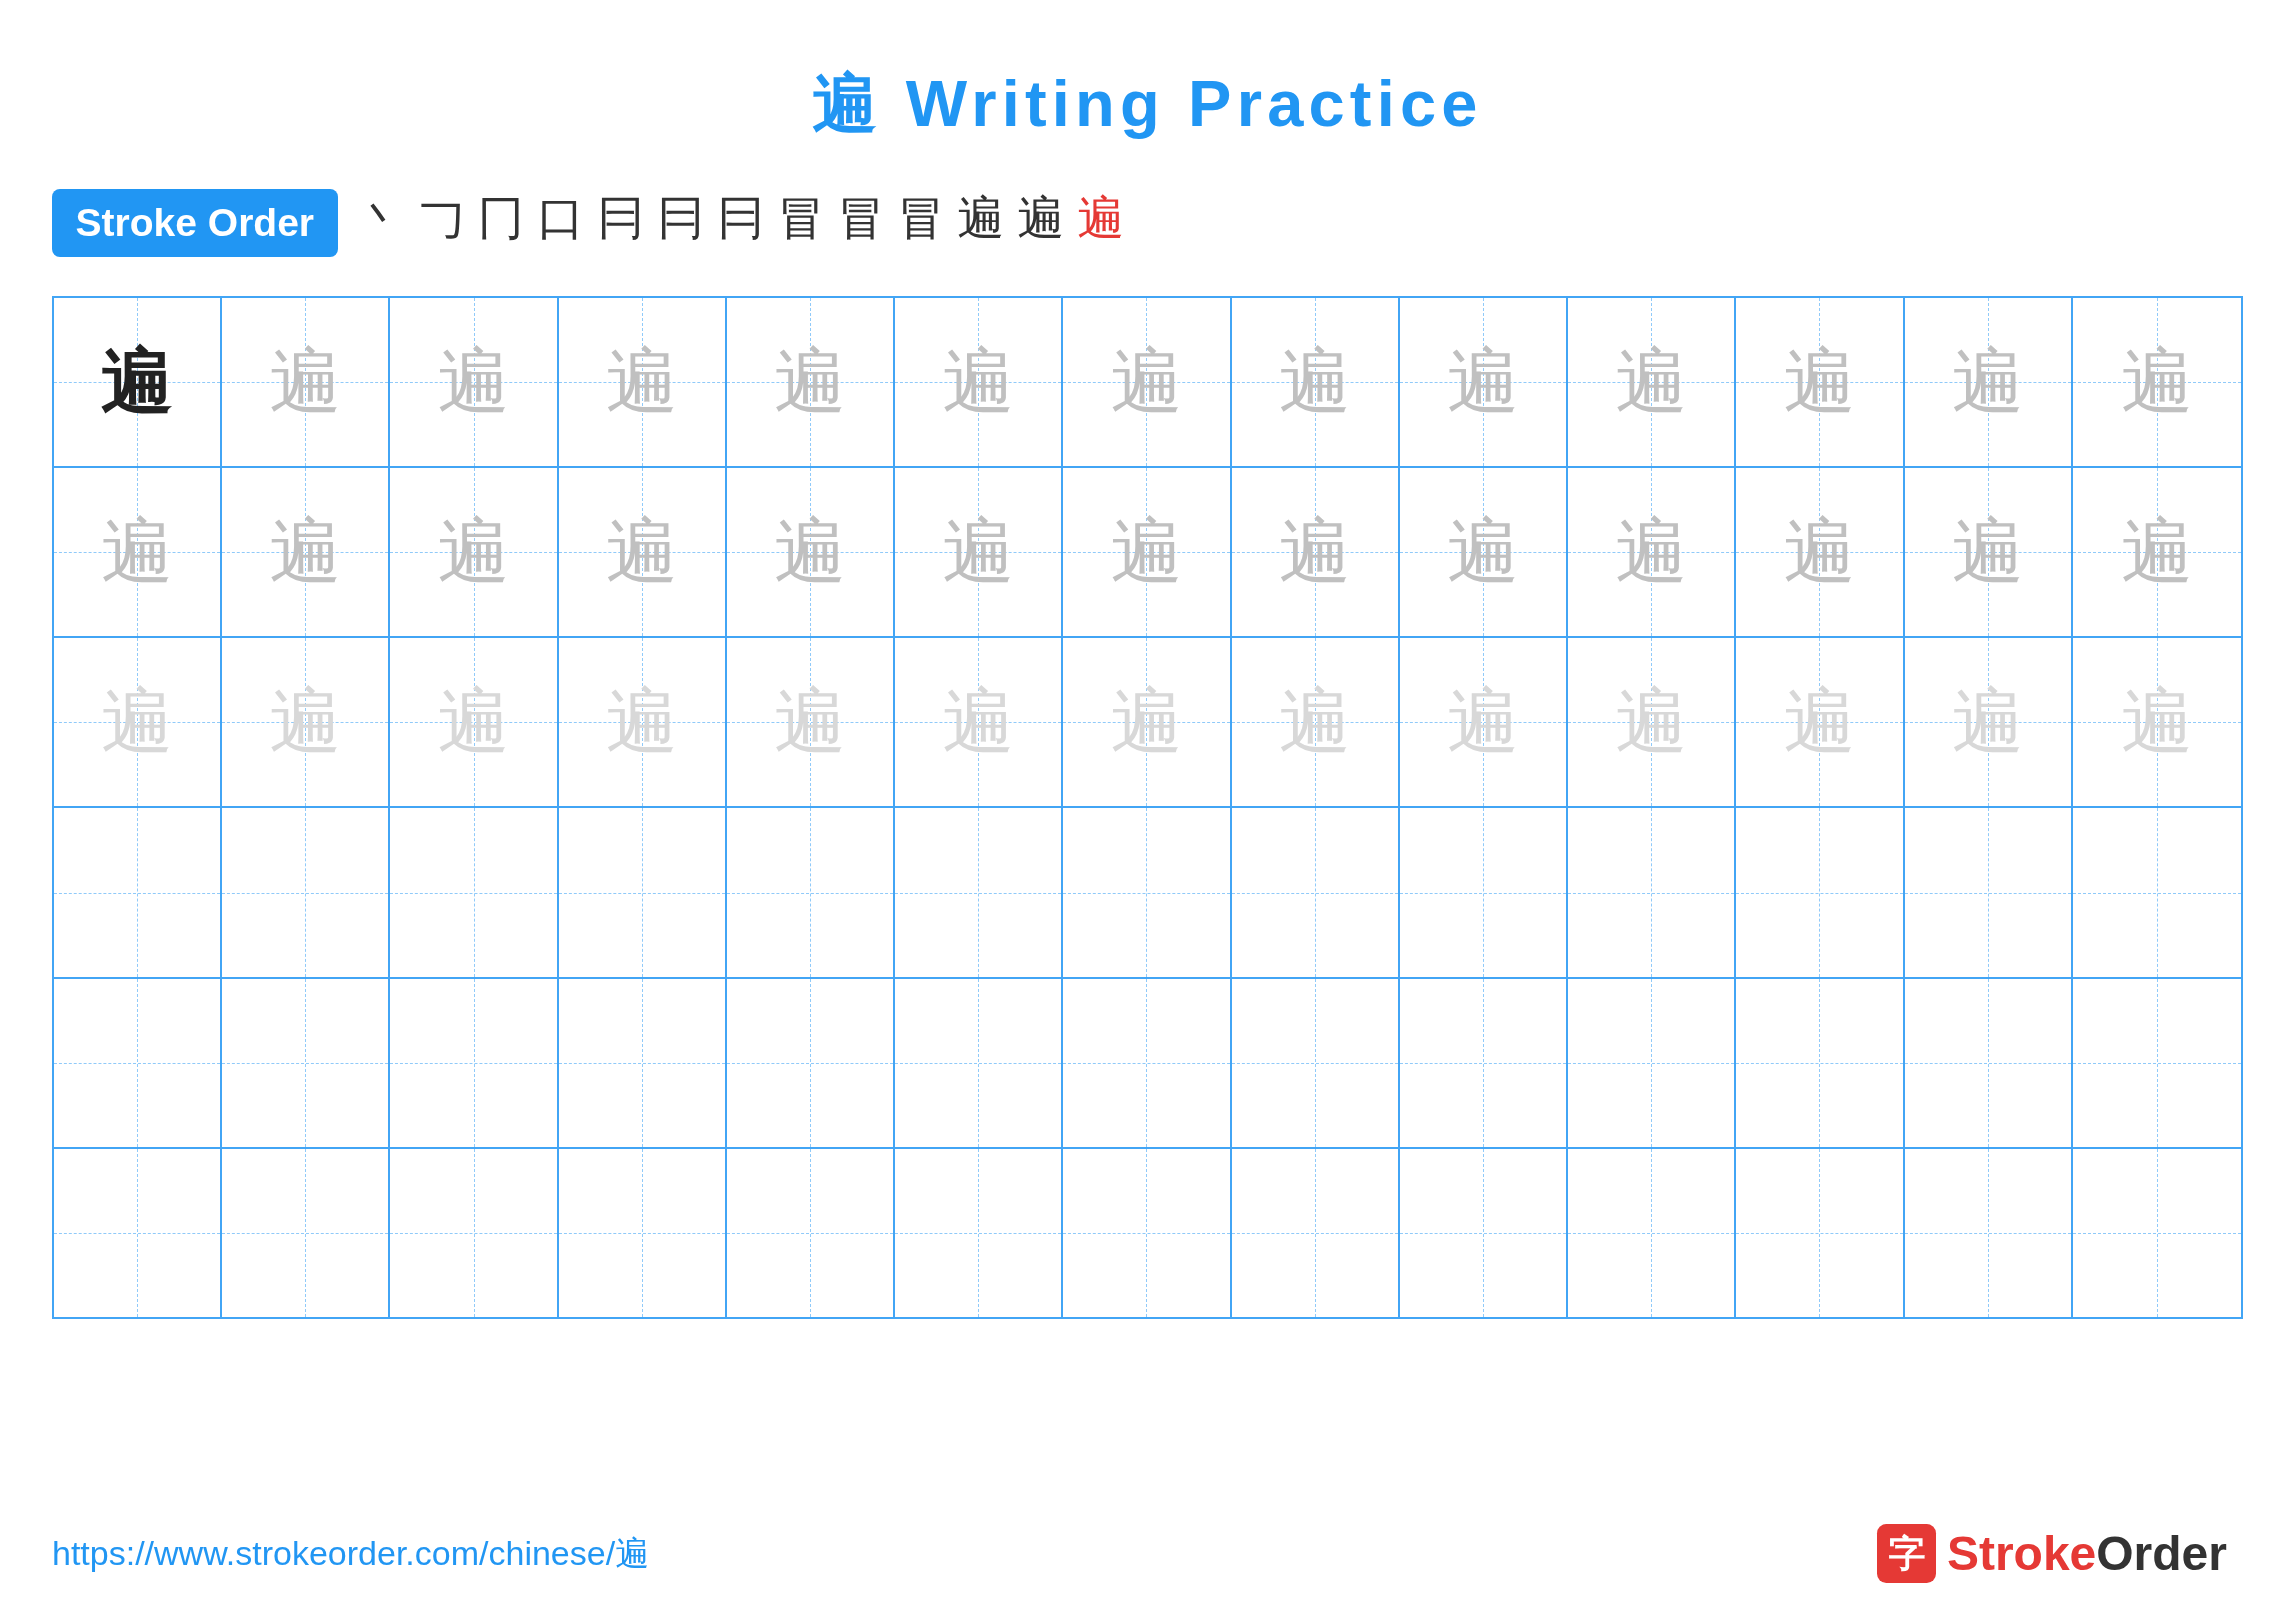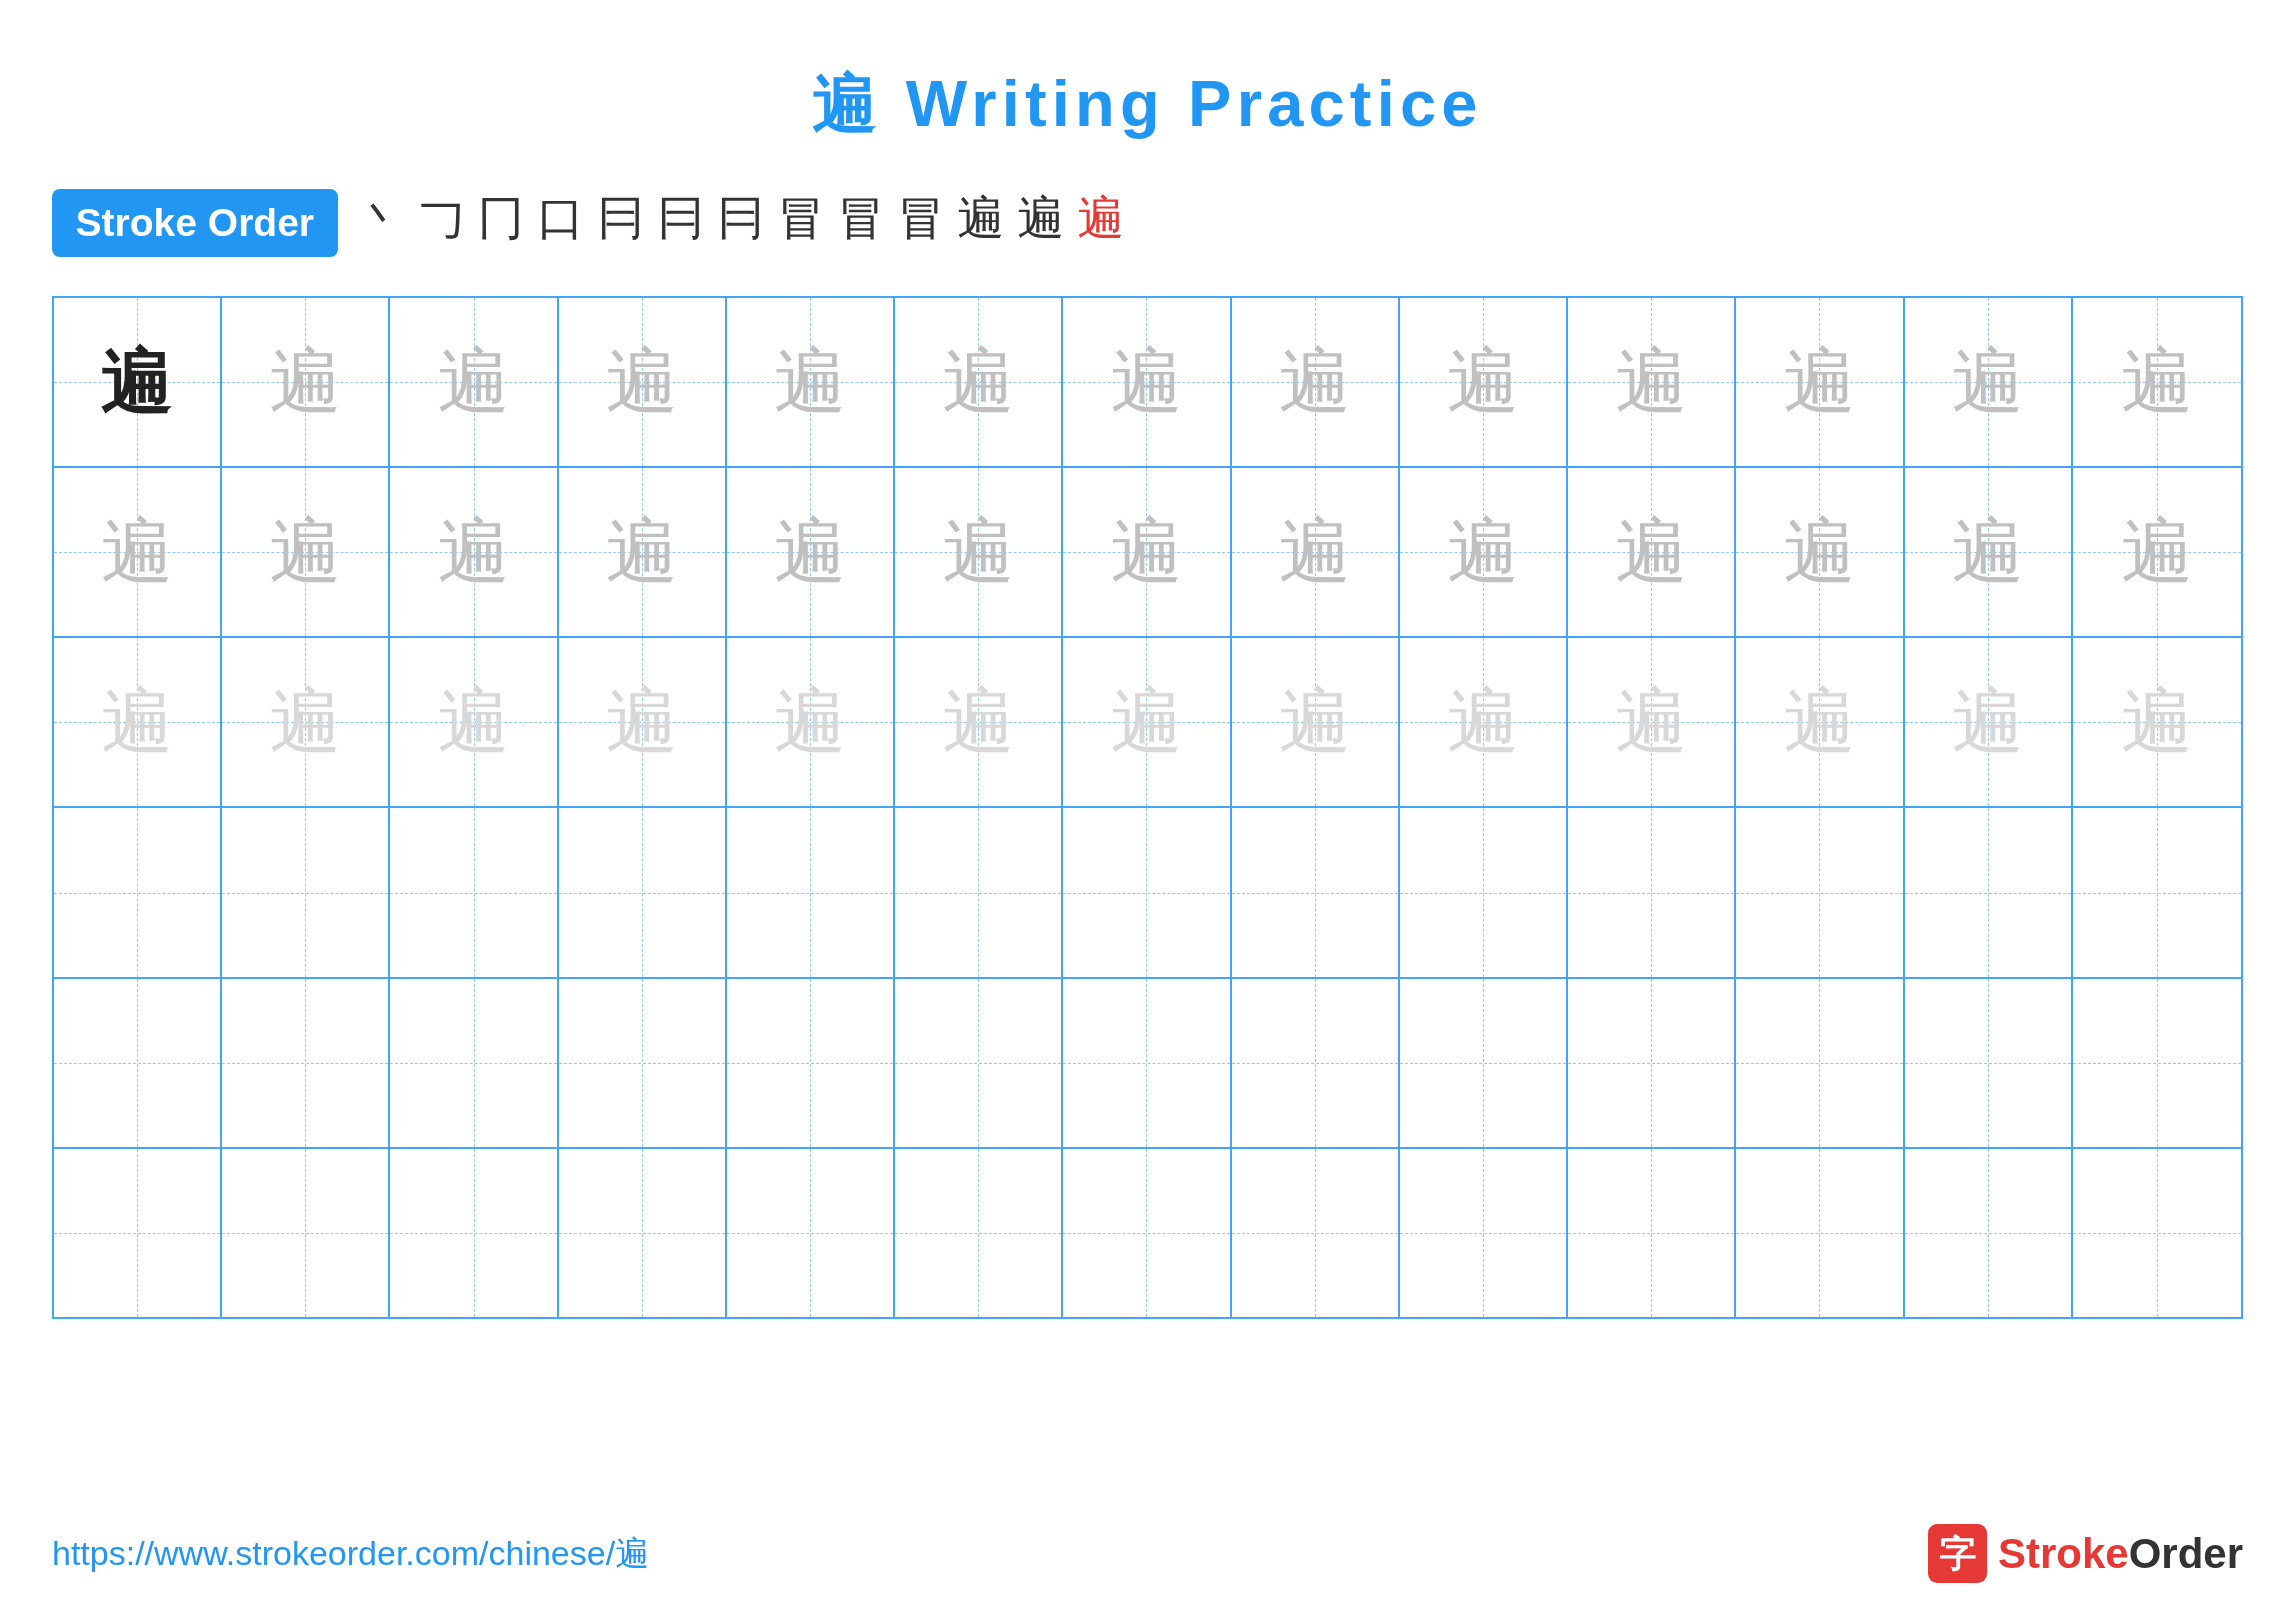--- a/index.html
+++ b/index.html
@@ -133,21 +133,21 @@
 
     .cell-char.light-gray {
       color: #d8d8d8;
     }
 
     
     .footer {
       position: absolute;
       bottom: 39px;
       left: 52px;
-      right: 52px;
+      right: 68px;
       display: flex;
       align-items: center;
       justify-content: space-between;
     }
 
     .footer-url {
       color: #2196F3;
       font-size: 34px;
       font-family: Arial, sans-serif;
       text-decoration: none;
@@ -167,21 +167,21 @@
       display: flex;
       align-items: center;
       justify-content: center;
       color: white;
       font-size: 37px;
       font-family: serif;
       font-weight: bold;
     }
 
     .logo-text {
-      font-size: 42px;
+      font-size: 48px;
       font-weight: bold;
       color: #333;
       font-family: Arial, sans-serif;
     }
 
     .logo-text span {
       color: #e53935;
     }
   </style>
 </head>

